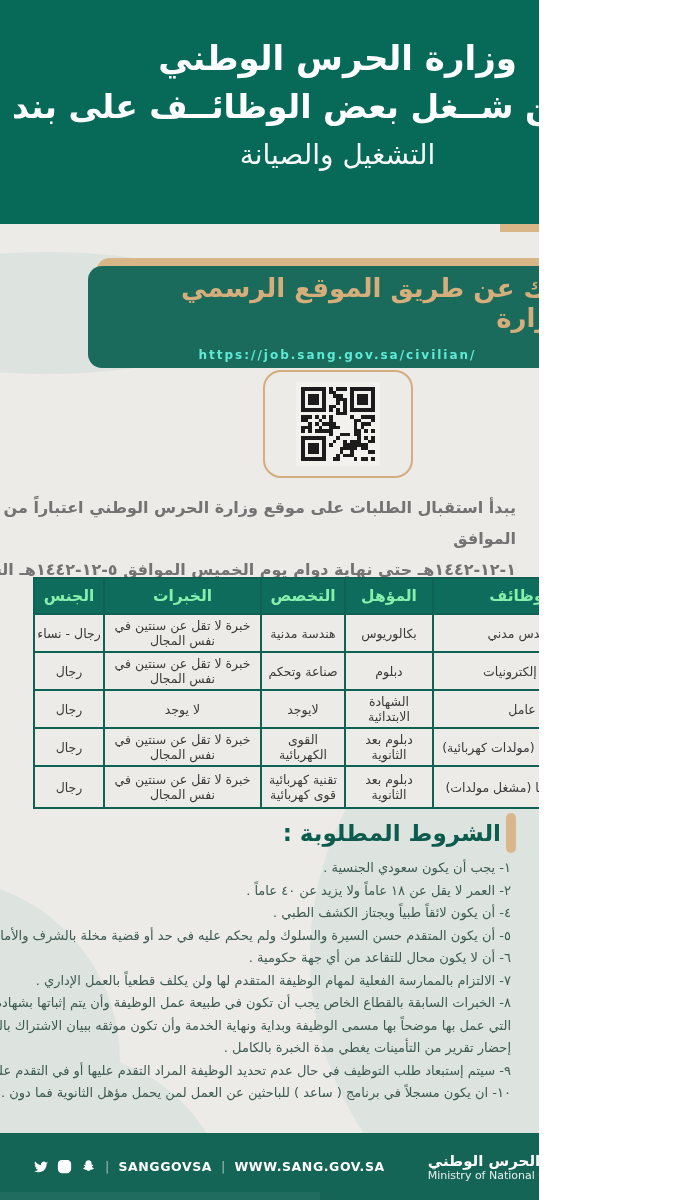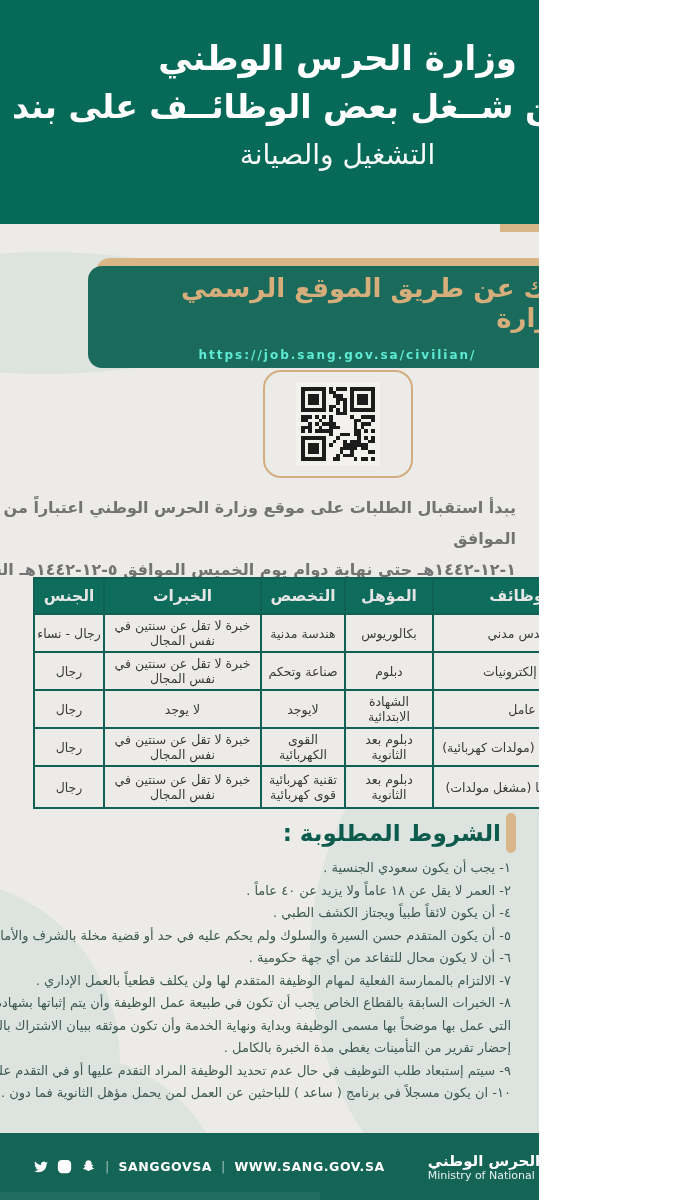--- a/index.html
+++ b/index.html
@@ -50,21 +50,21 @@
     color:#737373;font-size:16px;font-weight:700;line-height:31px;
   }
 
   
   table.jobs{
     position:absolute;left:33px;top:577px;width:610px;border-collapse:collapse;table-layout:fixed;
     direction:rtl;
   }
   table.jobs th,table.jobs td{border:2px solid #0e6154;text-align:center;vertical-align:middle;}
   table.jobs thead tr{height:36px;background:#0d6c5b;}
-  table.jobs th{color:#e5e5e5;font-size:15.5px;font-weight:700;padding:2px;}
+  table.jobs th{color:#86efac;font-size:15.5px;font-weight:700;padding:2px;}
   table.jobs tbody tr{height:38px;background:#ecebe7;}
   table.jobs tbody tr:last-child{height:42px;}
   table.jobs td{color:#3a3a3a;font-size:12.5px;font-weight:400;line-height:15px;padding:3px 2px;}
 
   
   .req-title-row{
     position:absolute;right:23px;top:812px;height:42px;direction:rtl;
     display:flex;align-items:center;gap:5px;
   }
   .req-bar{width:10px;height:40px;border-radius:5px;background:#d9b68b;}

